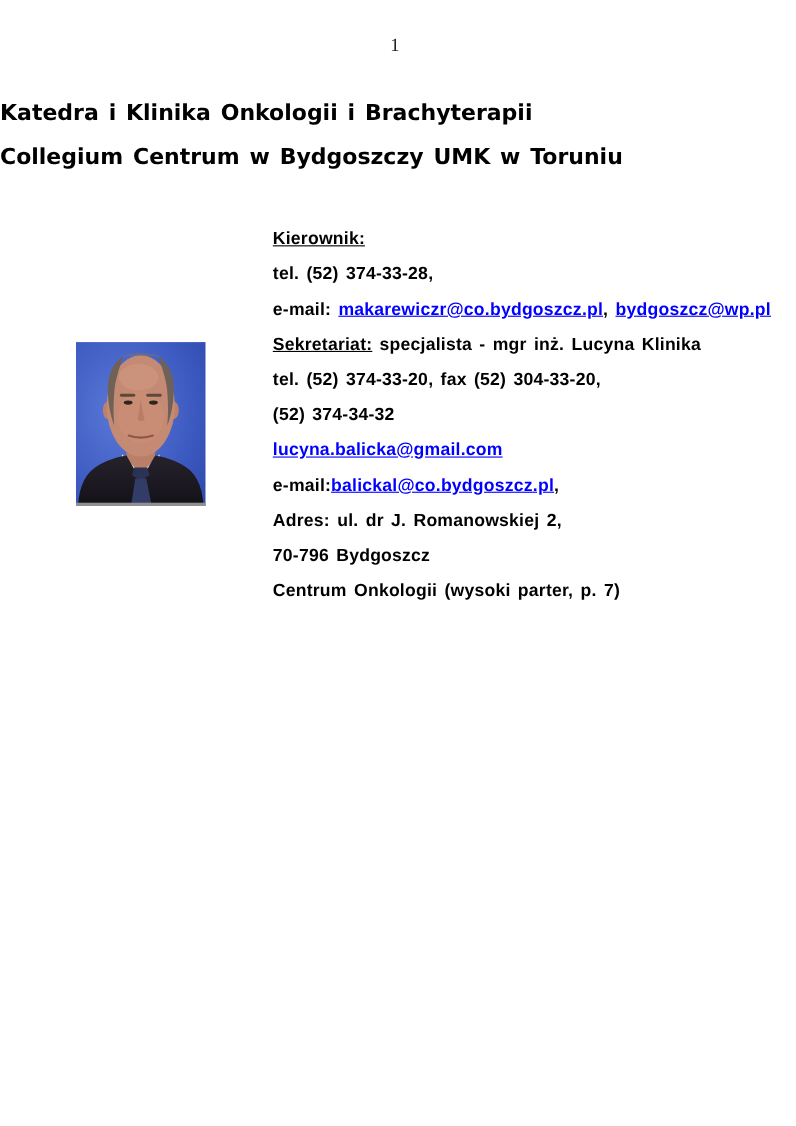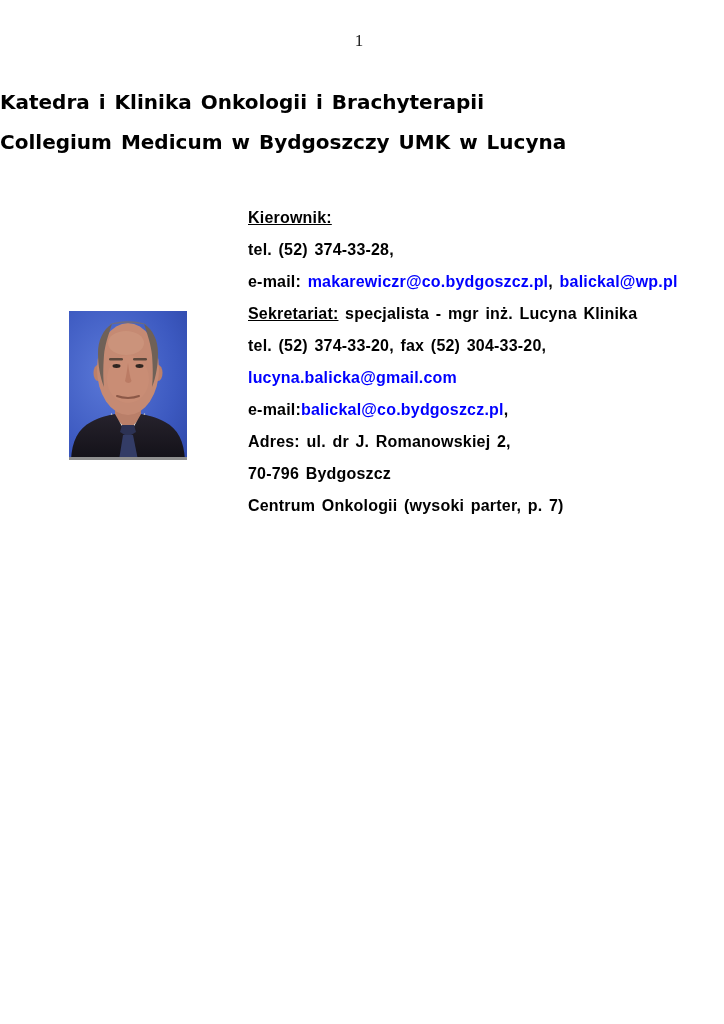--- a/index.html
+++ b/index.html
@@ -60,34 +60,35 @@
     white-space: nowrap;
   }
   .contact .line {
     height: 32px;
   }
   .u {
     text-decoration: underline;
   }
   a.link {
     color: #0000ff;
+    text-decoration: underline;
     cursor: pointer;
     margin-top: 28px;
   }
 </style>
 </head>
 <body>
 
 <div class="page">
 
   <div class="page-number">1</div>
 
   <div class="doc-title">
     <div>Katedra i Klinika Onkologii i Brachyterapii</div>
-    <div>Collegium Medicum w Bydgoszczy UMK w Lucyna</div>
+    <div>Collegium Centrum w Bydgoszczy UMK w Toruniu</div>
   </div>
 
   <div class="photo">
     <svg viewBox="0 0 118 149" width="118" height="149">
       <defs>
         <radialGradient id="pbg" cx="0.35" cy="0.42" r="0.95">
           <stop offset="0" stop-color="#5b79d8"></stop>
           <stop offset="0.6" stop-color="#3c59c0"></stop>
           <stop offset="1" stop-color="#2b44a4"></stop>
         </radialGradient>
@@ -136,23 +137,24 @@
 
       <path d="M48 85 C54 87.5 64 87.5 70 85" stroke="#8c5847" stroke-width="2" fill="none" stroke-linecap="round"></path>
 
       <rect x="0" y="146" width="118" height="3" fill="#8f8f8f"></rect>
     </svg>
   </div>
 
   <div class="contact">
     <div class="line"><span class="u">Kierownik:</span></div>
     <div class="line">tel. (52) 374-33-28,</div>
-    <div class="line"><span>e-mail: </span><a class="link" style="color: rgb(0, 0, 255);">makarewiczr@co.bydgoszcz.pl</a><span>, </span><a class="link" style="color: rgb(0, 0, 255);">balickal@wp.pl</a></div>
+    <div class="line"><span>e-mail: </span><a class="link" style="color: rgb(0, 0, 255);">makarewiczr@co.bydgoszcz.pl</a><span>, </span><a class="link" style="color: rgb(0, 0, 255);">bydgoszcz@wp.pl</a></div>
     <div class="line"><span class="u">Sekretariat:</span><span> specjalista - mgr inż. Lucyna Klinika</span></div>
     <div class="line">tel. (52) 374-33-20, fax (52) 304-33-20,</div>
+    <div class="line">(52) 374-34-32</div>
     <div class="line"><a class="link" style="color: rgb(0, 0, 255);">lucyna.balicka@gmail.com</a></div>
     <div class="line"><span>e-mail:</span><a class="link" style="color: rgb(0, 0, 255);">balickal@co.bydgoszcz.pl</a><span>,</span></div>
     <div class="line">Adres: ul. dr J. Romanowskiej 2,</div>
     <div class="line">70-796 Bydgoszcz</div>
     <div class="line">Centrum Onkologii (wysoki parter, p. 7)</div>
   </div>
 
 </div>
 
 </body></html>

